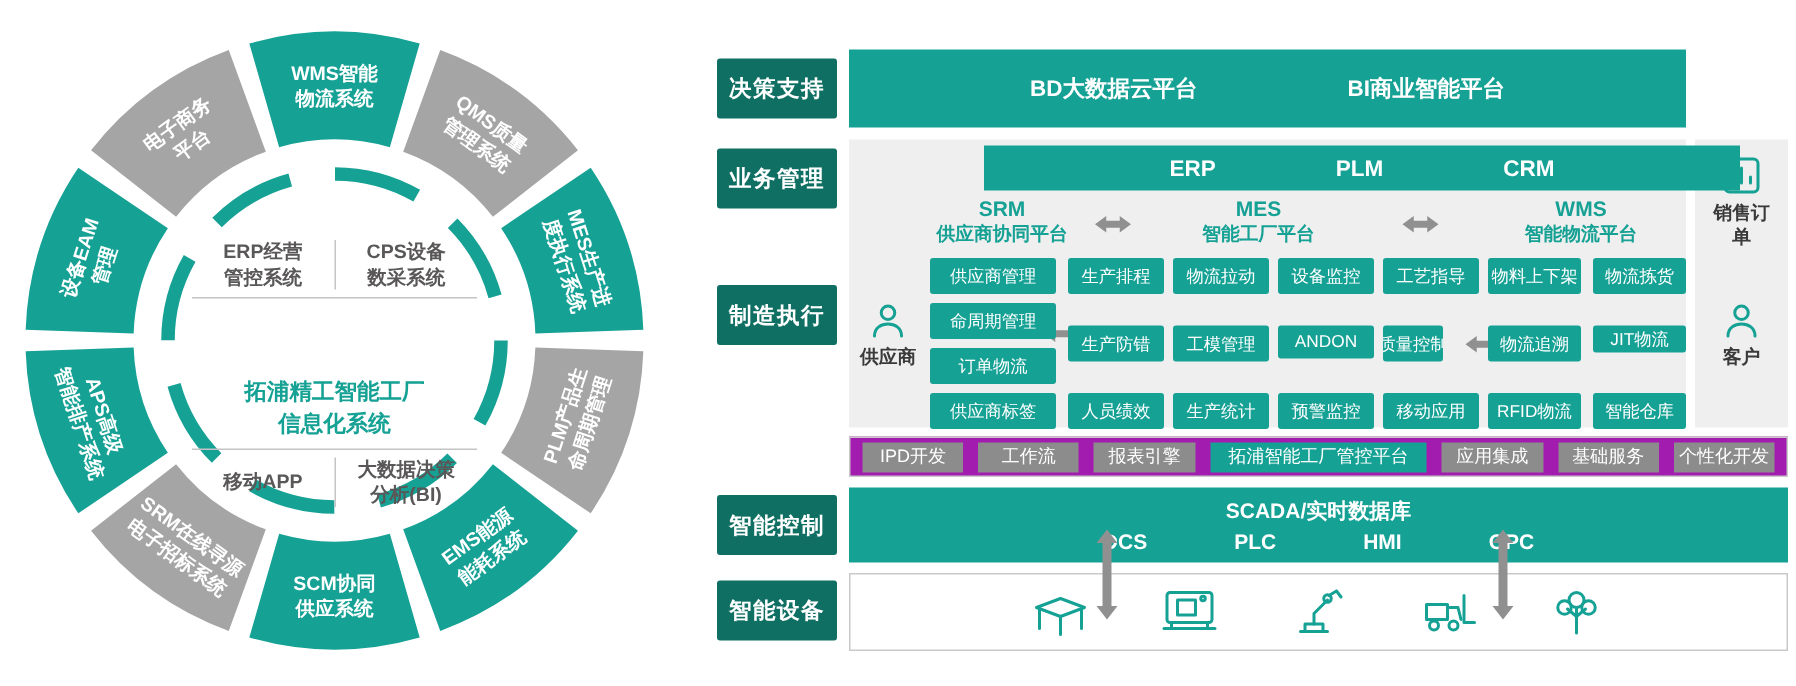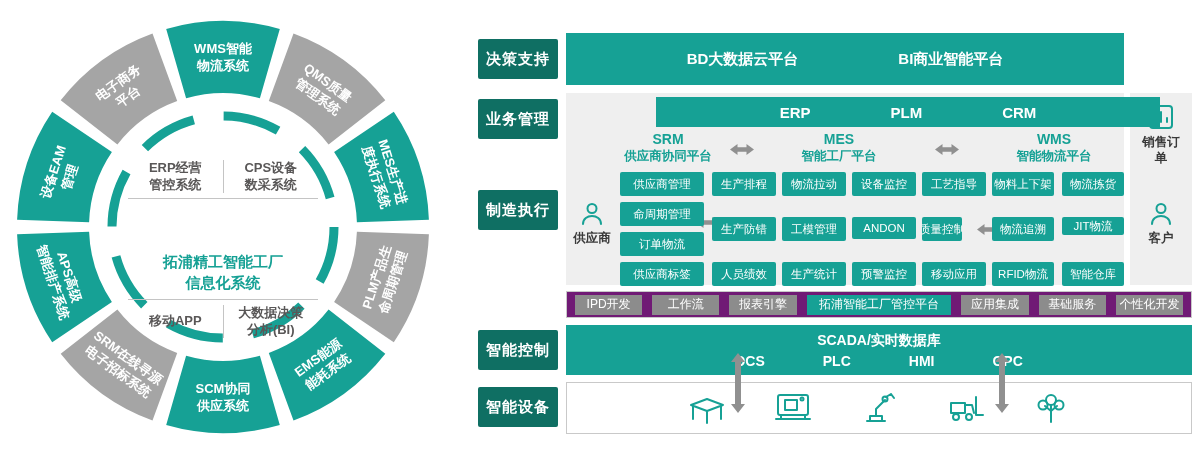--- a/index.html
+++ b/index.html
@@ -32,21 +32,21 @@
   .side-item{display:flex;flex-direction:column;align-items:center;gap:5px;}
   .side-label{font-size:12.5px;color:#3a3a3a;font-weight:bold;text-align:center;line-height:1.25;
               max-width:44px;word-break:break-all;}
   .erp-bar{background:var(--teal);color:#fff;display:flex;align-items:center;justify-content:center;
            gap:80px;font-weight:bold;font-size:15px;margin-left:36px;}
   .ptitle{text-align:center;color:var(--teal);font-weight:bold;line-height:1.25;}
   .pt-name{font-size:14px;}
   .pt-sub{font-size:12.5px;}
   .gcell{background:var(--teal);color:#fff;font-size:11.5px;display:flex;align-items:center;
          justify-content:center;border-radius:2px;white-space:nowrap;overflow:hidden;}
-  .strip{background:#701a75;border:1px solid var(--border);display:flex;align-items:center;gap:10px;padding:0 8px;text-align:right;}
+  .strip{background:#a21caf;border:1px solid var(--border);display:flex;align-items:center;gap:10px;padding:0 8px;text-align:right;}
   .sbox{height:20px;display:flex;align-items:center;justify-content:center;color:#fff;font-size:12px;
         padding:0 6px;white-space:nowrap;overflow:hidden;flex:1;}
   .sbox.gray{background:var(--box-gray);}
   .sbox.teal{background:var(--teal);flex:2.4;}
   .scada{background:var(--teal);color:#fff;display:flex;flex-direction:column;align-items:center;
          justify-content:center;gap:3px;}
   .scada-title{font-size:14px;font-weight:bold;}
   .scada-items{display:flex;gap:58px;font-size:14px;font-weight:bold;}
   .devices{background:#fff;border:1px solid var(--border);display:flex;align-items:center;
            justify-content:center;gap:46px;}

